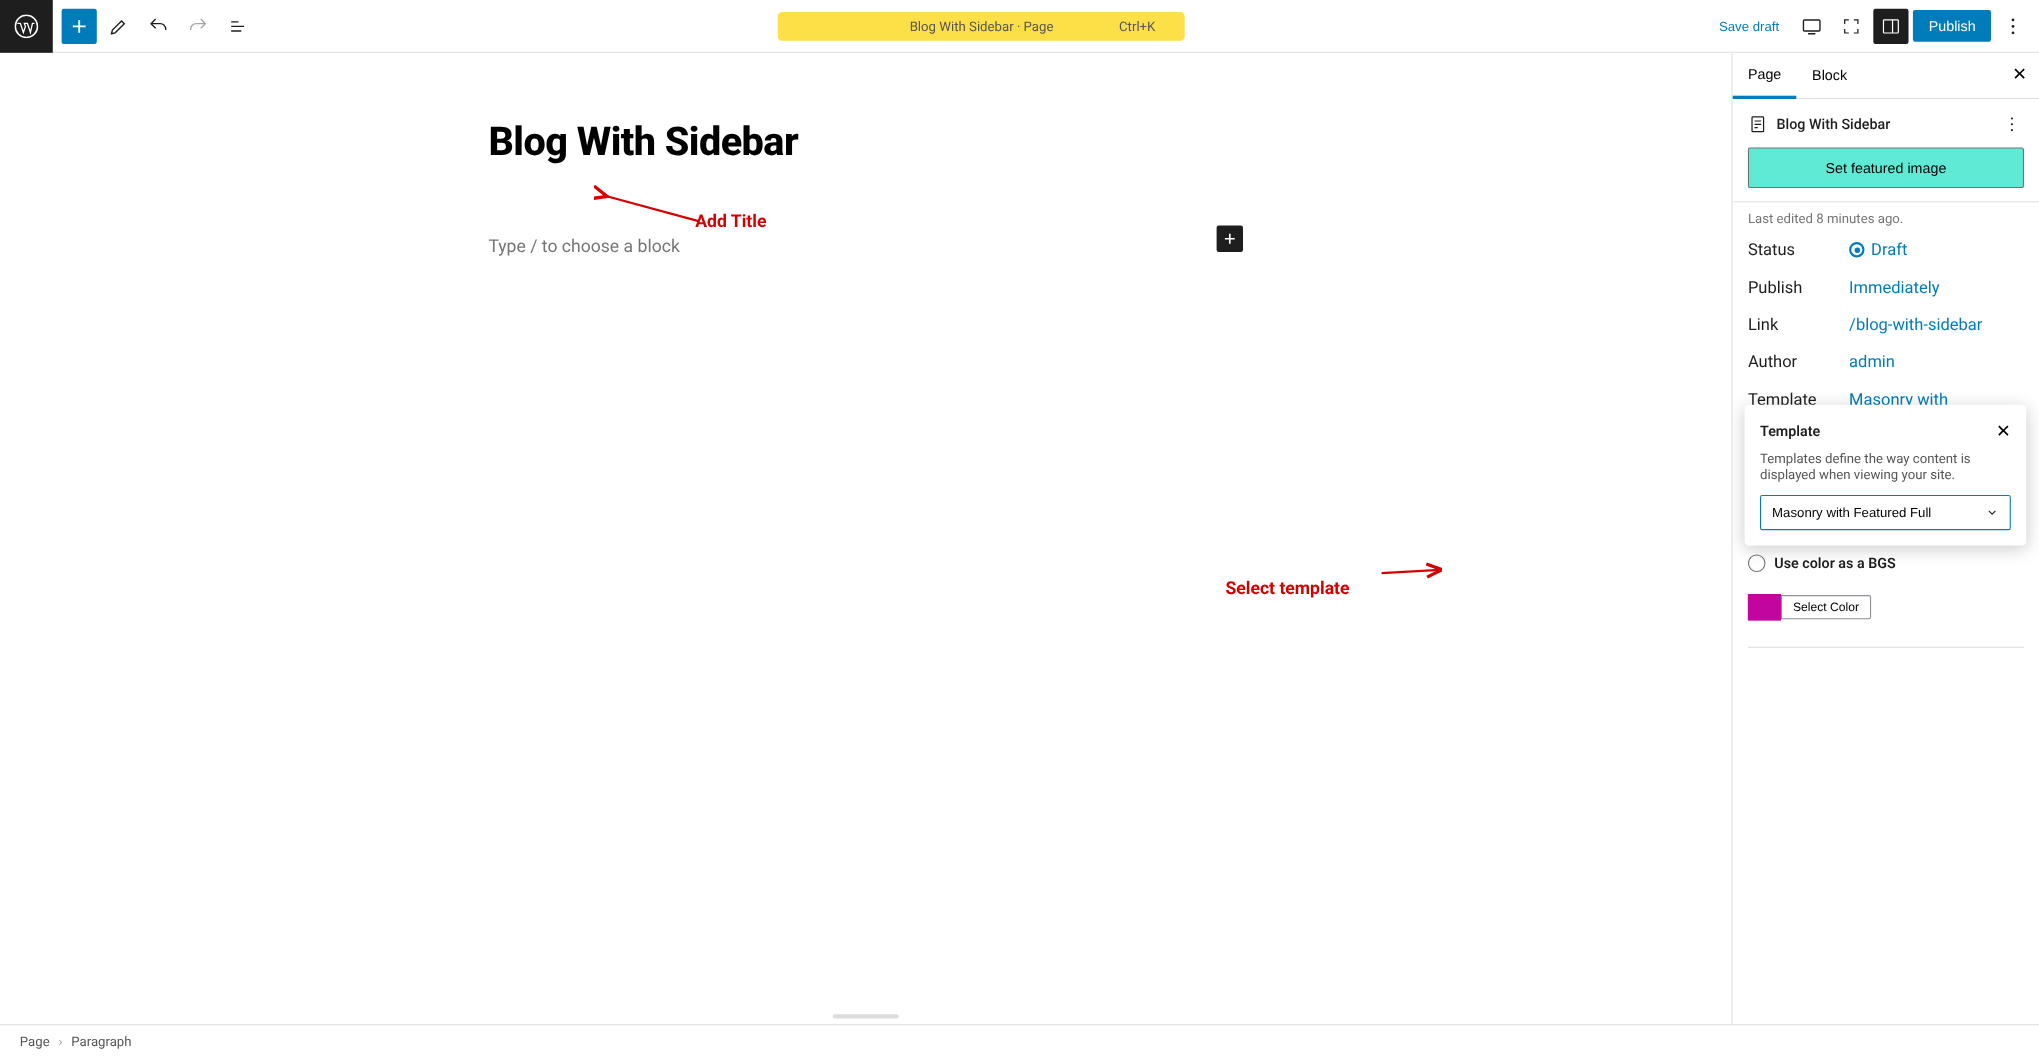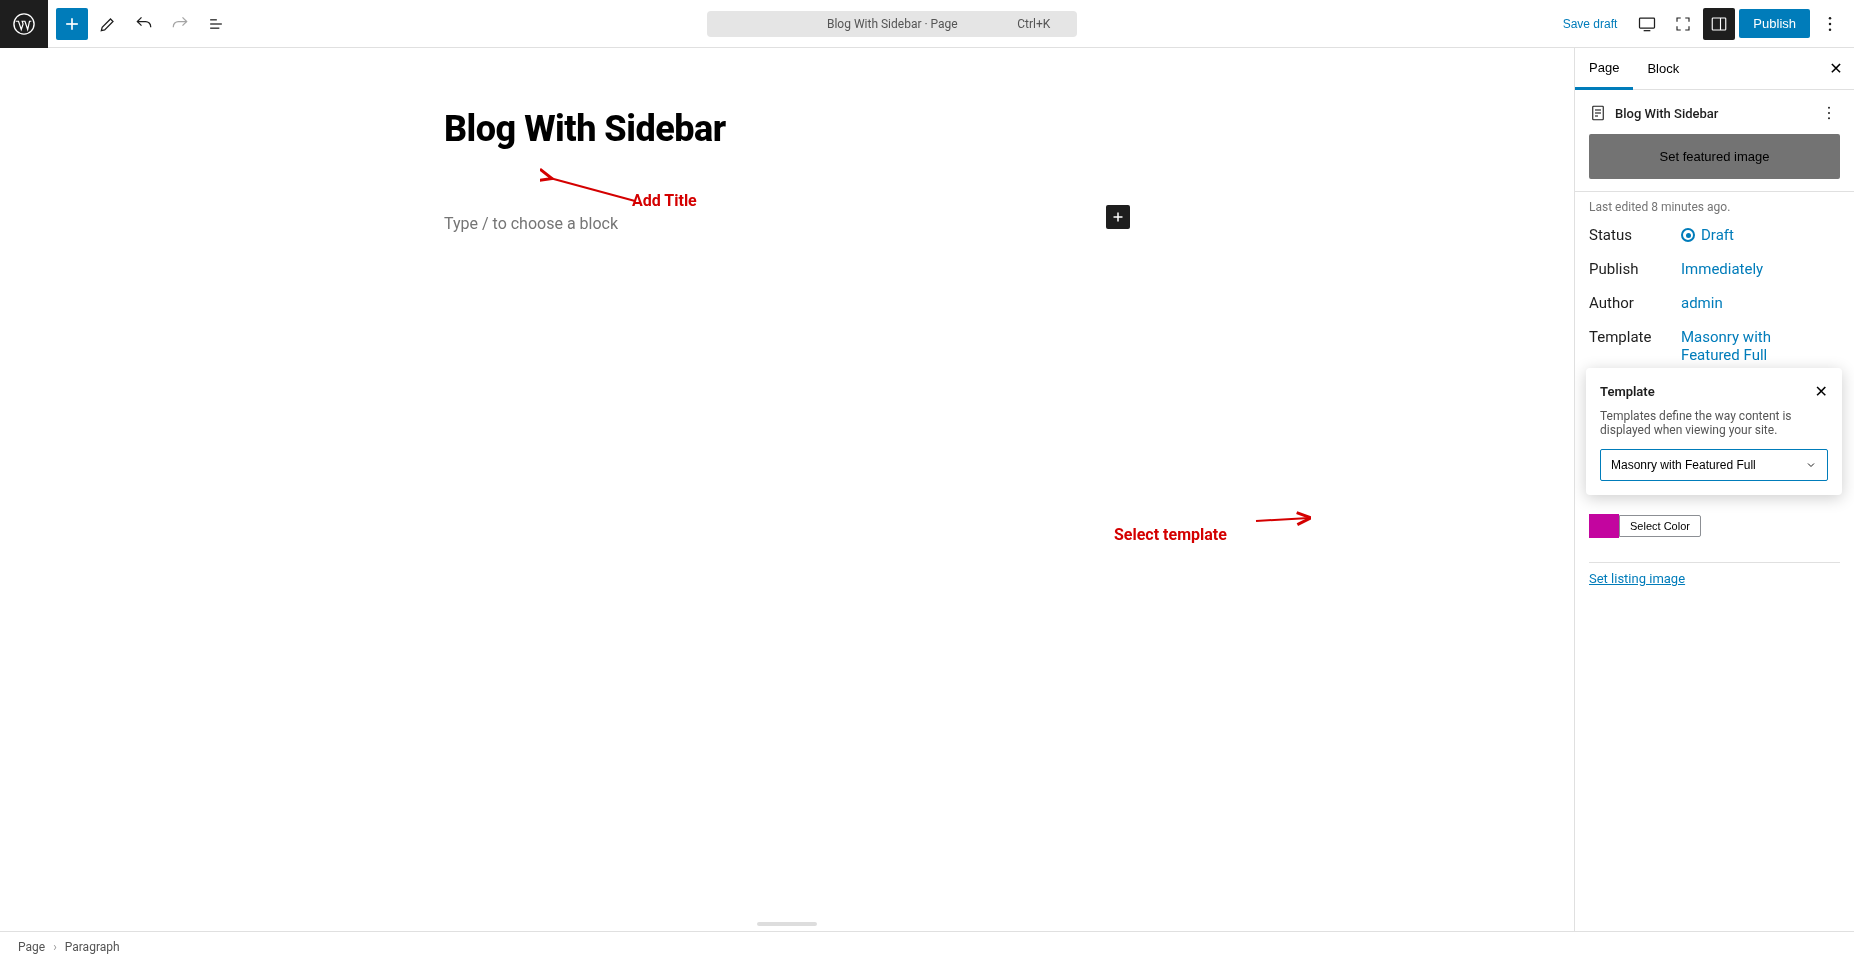--- a/index.html
+++ b/index.html
@@ -6,21 +6,21 @@
 body { font-family: -apple-system, BlinkMacSystemFont, "Segoe UI", Roboto, sans-serif; font-size: 13px; color: #1e1e1e; background: #fff; }
 .editor { display: flex; flex-direction: column; height: 961px; width: 1854px; }
 
 
 .topbar { display: flex; align-items: center; height: 48px; border-bottom: 1px solid #e0e0e0; }
 .wp-logo { width: 48px; height: 48px; background: #1e1e1e; display: flex; align-items: center; justify-content: center; color: #fff; }
 .tb-left { display: flex; align-items: center; gap: 4px; padding-left: 8px; }
 .btn-icon { width: 32px; height: 32px; display: flex; align-items: center; justify-content: center; border: none; background: transparent; cursor: pointer; border-radius: 2px; }
 .btn-add { background: #007cba; color:#fff; }
 .tb-center { flex: 1; display: flex; justify-content: center; }
-.doc-bar { width: 370px; height: 26px; background: #e5e5e5; border-radius: 4px; display: flex; align-items: center; justify-content: center; font-size: 12px; color: #555; position: relative; }
+.doc-bar { width: 370px; height: 26px; background: #fde047; border-radius: 4px; display: flex; align-items: center; justify-content: center; font-size: 12px; color: #555; position: relative; }
 .doc-bar .shortcut { position: absolute; right: 27px; color: #555; }
 .tb-right { display: flex; align-items: center; gap: 4px; padding-right: 8px; }
 .save-draft { color: #007cba; background: none; border: none; padding: 6px 10px; cursor: pointer; font-size: 12px; }
 .btn-settings { background:#1e1e1e; color:#fff; border-radius:2px;}
 .btn-publish { background: #007cba; color: #fff; border: none; padding: 7px 14px; border-radius: 2px; font-size: 13px; cursor: pointer; }
 
 
 .main { flex: 1; display: flex; overflow: hidden; position: relative; }
 .canvas { flex: 1; position: relative; overflow: auto; }
 .content { max-width: 686px; margin: 60px auto 0; position: relative; }
@@ -35,21 +35,21 @@
 
 
 .sidebar { width: 280px; border-left: 1px solid #e0e0e0; display: flex; flex-direction: column; overflow-y: auto; position: relative; }
 .sb-tabs { display: flex; border-bottom: 1px solid #e0e0e0; position: relative; }
 .sb-tab { padding: 12px 14px; font-size: 13px; background: none; border: none; cursor: pointer; }
 .sb-tab.active { font-weight: 500; border-bottom: 3px solid #007cba; margin-bottom: -1px; }
 .sb-close { position: absolute; right: 6px; top: 8px; width: 24px; height: 24px; background: none; border: none; cursor: pointer; font-size: 16px; }
 .sb-section { padding: 12px 14px; border-bottom: 1px solid #e0e0e0; }
 .sb-header { display: flex; align-items: center; gap: 8px; justify-content: space-between; }
 .sb-header .left { display:flex; align-items:center; gap:8px; }
-.featured-btn { width: 100%; padding: 10px; border: 5px solid #737373; background: #737373; border-radius: 2px; cursor: pointer; font-size: 13px; margin-top: 10px; }
+.featured-btn { width: 100%; padding: 10px; border: 1px solid #737373; background: #5eead4; border-radius: 2px; cursor: pointer; font-size: 13px; margin-top: 10px; }
 .last-edited { color: #757575; font-size: 12px; padding: 8px 14px 4px; }
 .sb-row { display: flex; padding: 8px 14px; font-size: 15px; }
 .sb-row .lbl { width: 92px; color: #1e1e1e; }
 .sb-row .val { flex: 1; color: #007cba; cursor: pointer; }
 .sb-row .val.draft { display: flex; align-items: center; gap: 6px; }
 .status-icon { width: 14px; height: 14px; border: 2px solid #007cba; border-radius: 50%; display:inline-flex; align-items:center; justify-content:center; }
 .status-icon::after { content:""; width:5px; height:5px; background:#007cba; border-radius:50%; }
 
 .sb-radio { display: flex; align-items: center; gap: 8px; padding: 10px 14px; }
 .sb-radio input { width: 16px; height: 16px; }
@@ -229,41 +229,44 @@
           <span class="val draft">
             <span class="status-icon"></span>
             <span>Draft</span>
           </span>
         </div>
       <div class="sb-row">
           <span class="lbl">Publish</span>
           <span class="val">Immediately</span>
         </div>
       <div class="sb-row">
+          <span class="lbl">Link</span>
+          <span class="val">/blog-with-sidebar</span>
+        </div>
+      <div class="sb-row">
           <span class="lbl">Author</span>
           <span class="val">admin</span>
         </div>
       <div class="sb-row">
           <span class="lbl">Template</span>
           <span class="val" style="max-width:120px">Masonry with Featured Full</span>
         </div>
 
       <div style="padding:8px 14px 0; color:#1e1e1e;">D</div>
       <div style="padding:6px 14px 52px; color:#1e1e1e;">P</div>
 
       <div class="sb-radio">
         <input type="radio" style="">
         <span style="font-weight:600">Use color as a BGS</span>
       </div>
       <div class="color-row">
         <div class="color-swatch"></div>
         <button class="select-color-btn">Select Color</button>
       </div>
       <div class="divider"></div>
-      <a class="listing-link">Set listing image</a>
 
       <div class="popover">
         <div class="pv-head">
           <span class="pv-title">Template</span>
           <button class="pv-close">✕</button>
         </div>
         <div class="pv-text">Templates define the way content is displayed when viewing your site.</div>
         <button class="pv-select">
           <span>Masonry with Featured Full</span>
           <span>

